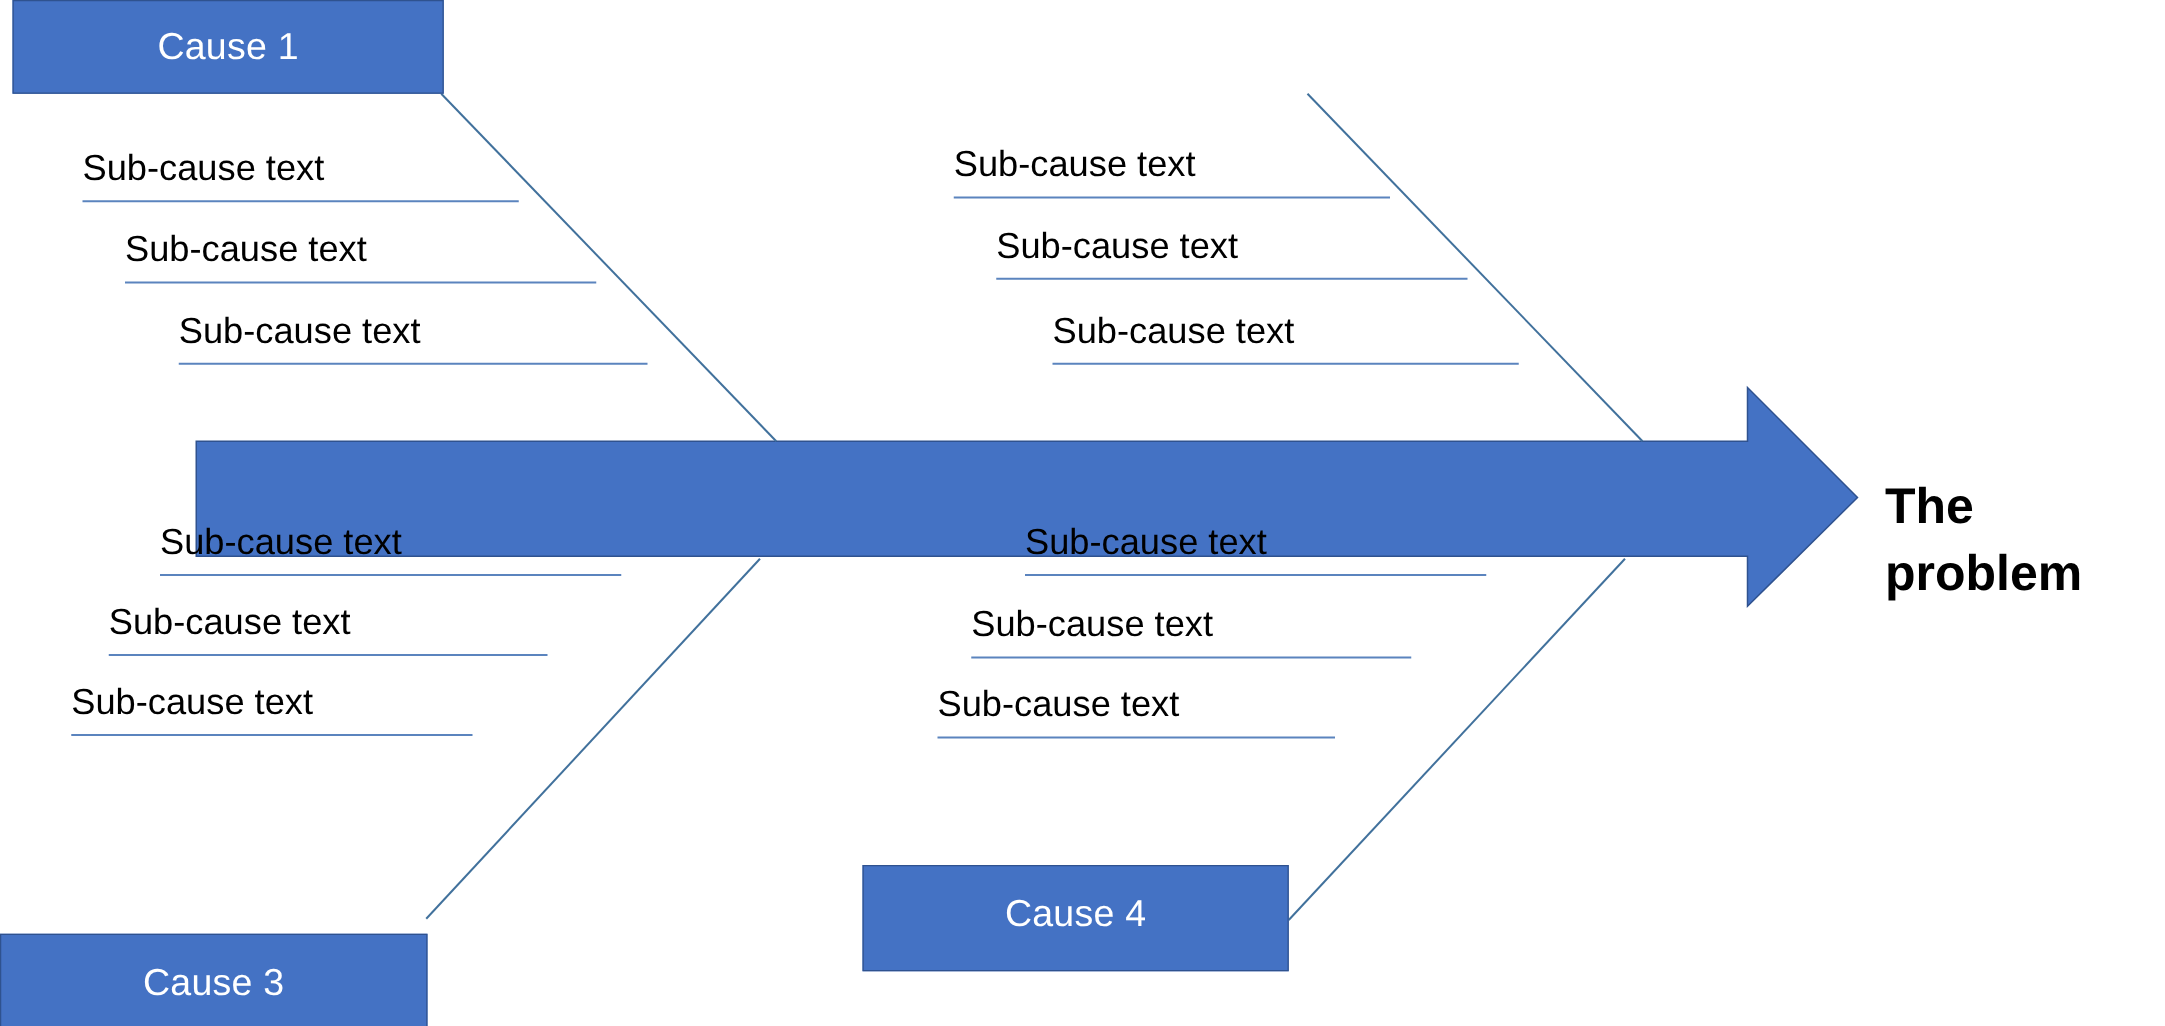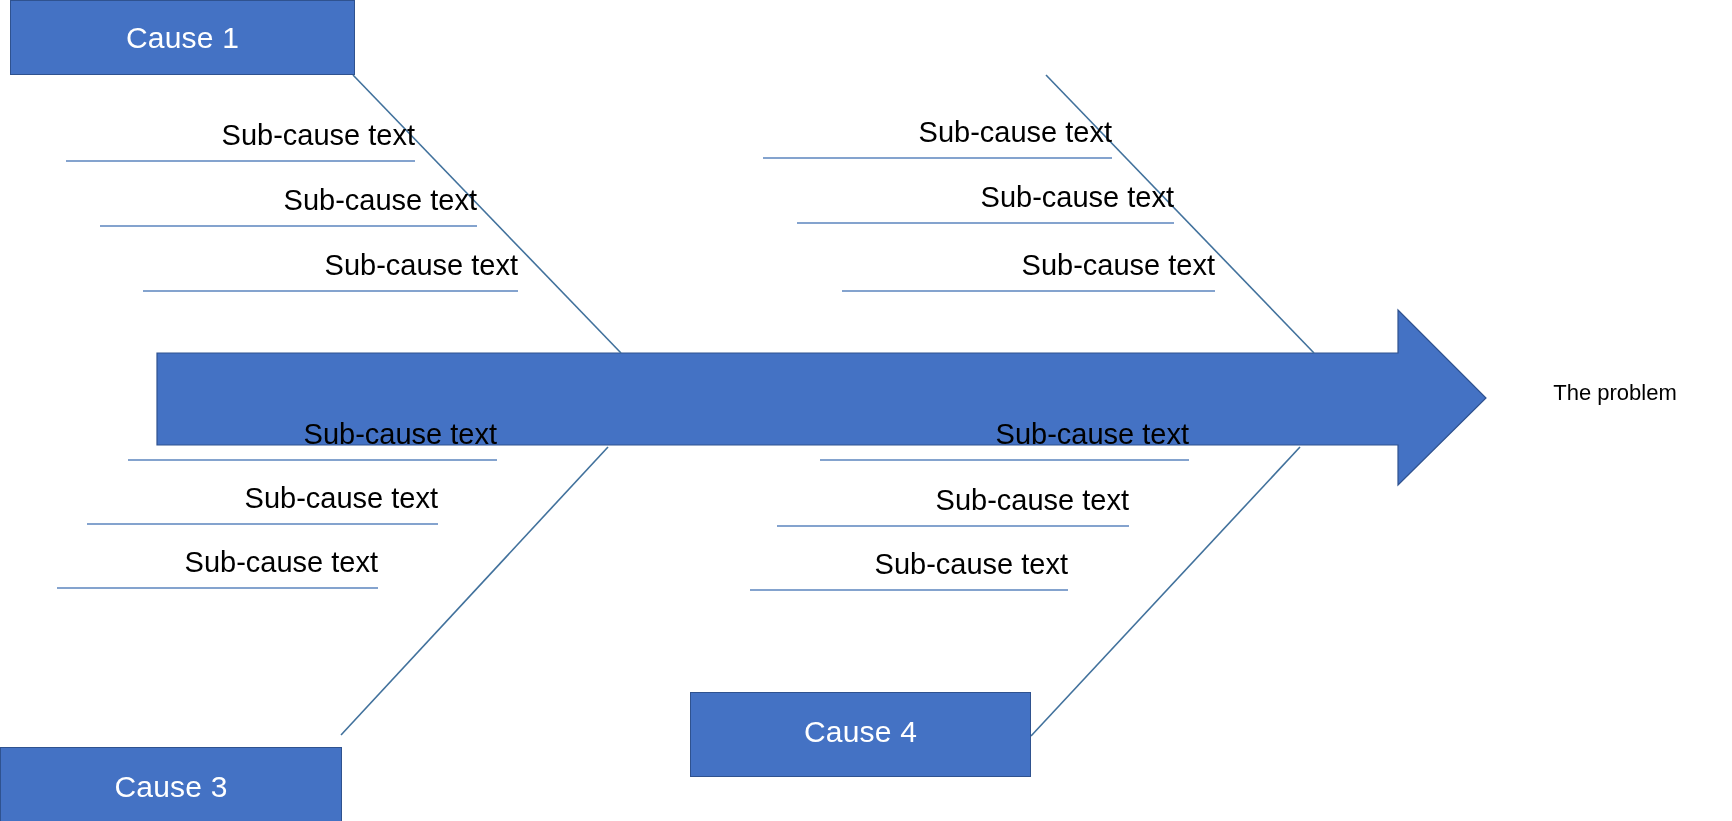--- a/index.html
+++ b/index.html
@@ -45,38 +45,38 @@
   #cause-box-3 .cause-label, #cause-box-4 .cause-label {
     margin-top: -6px;
   }
 
   .subcause {
     position: absolute;
     font-size: 29px;
     color: #000000;
     font-family: "Liberation Sans", sans-serif;
     white-space: nowrap;
-    text-align: right;
+    text-align: left;
     box-sizing: border-box;
   }
   .subcause .sc-text {
     display: block;
     line-height: 1;
   }
 
   #problem-text {
     position: absolute;
     left: 1508px;
     top: 378px;
     width: 214px;
-    text-align: center;
-    font-size: 22px;
+    font-size: 40px;
     line-height: 1.35;
     color: #000000;
     font-family: "Liberation Sans", sans-serif;
+    font-weight: bold;
   }
 </style>
 </head>
 <body>
 
 <div id="canvas">
 
   <svg id="diagram-svg" viewBox="0 0 1732 821">
 
     <polygon points="157,353 1398,353 1398,310 1486,398 1398,485 1398,445 157,445" fill="#4472C4" stroke="#2F528F" stroke-width="1.2"></polygon>

